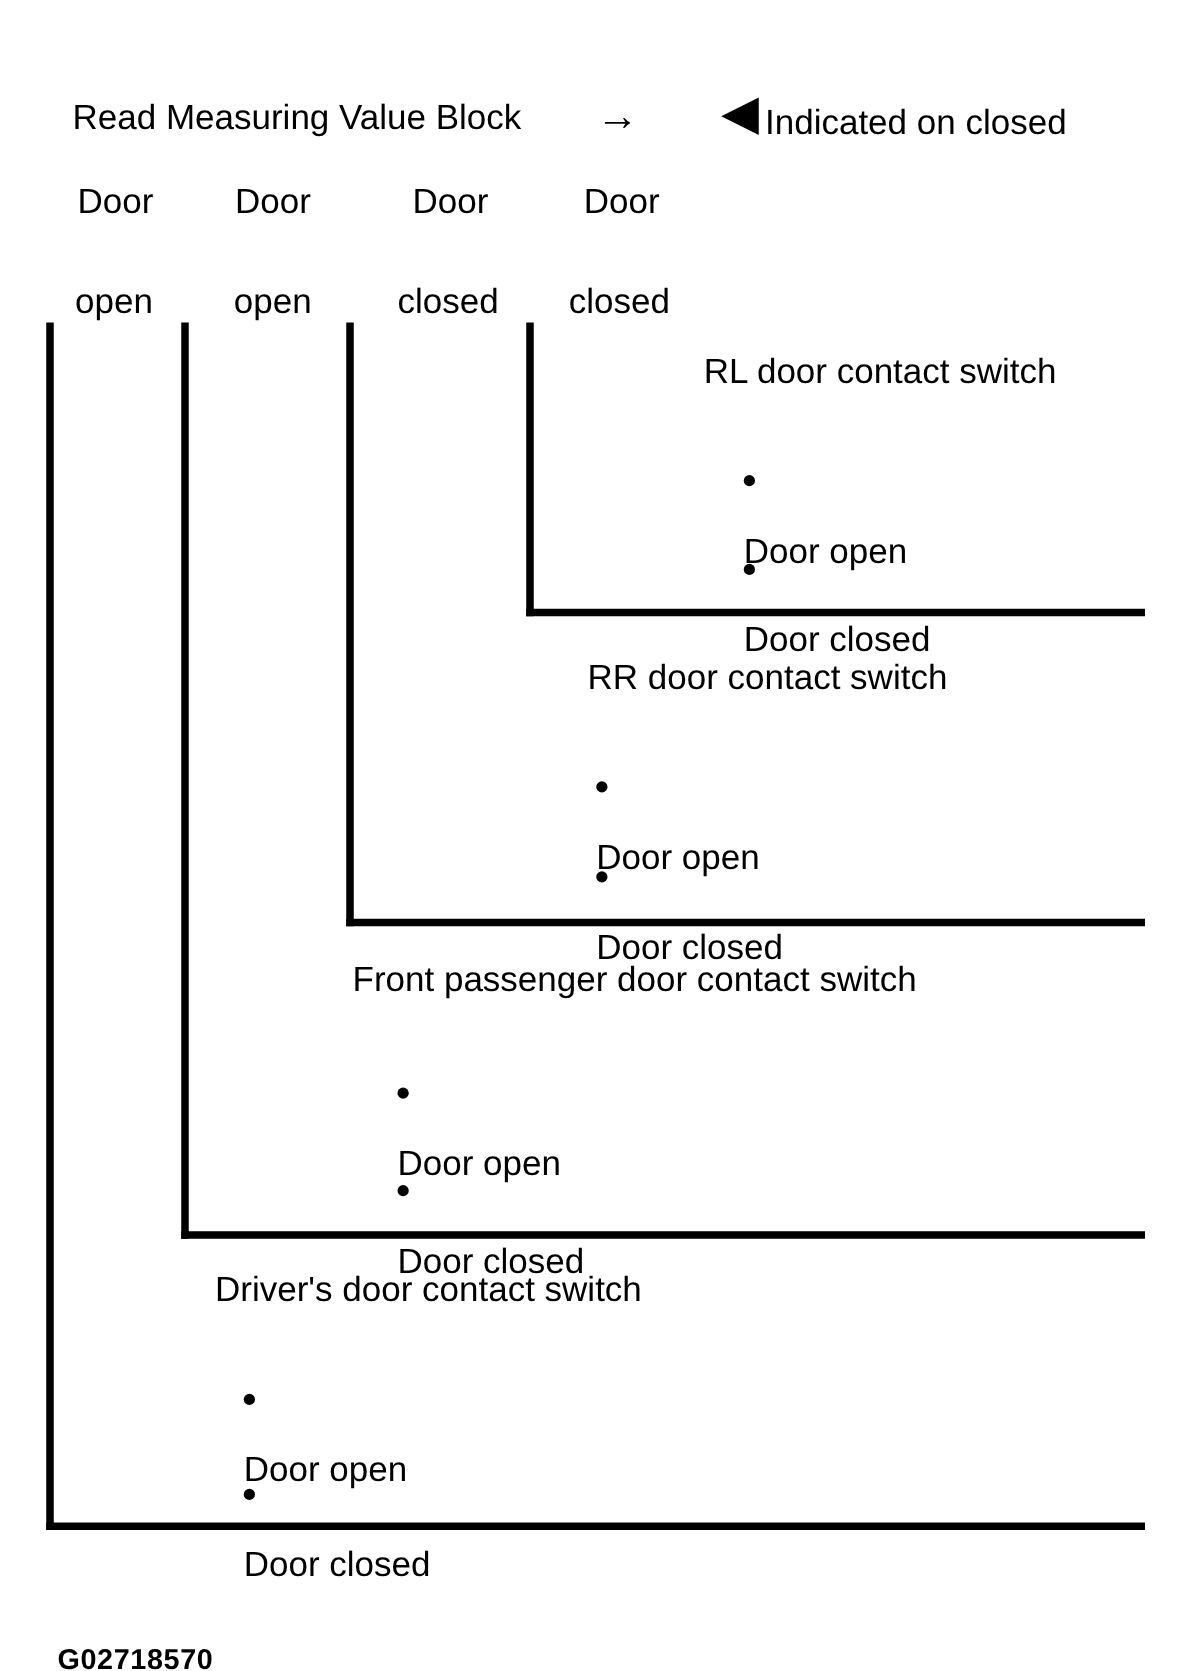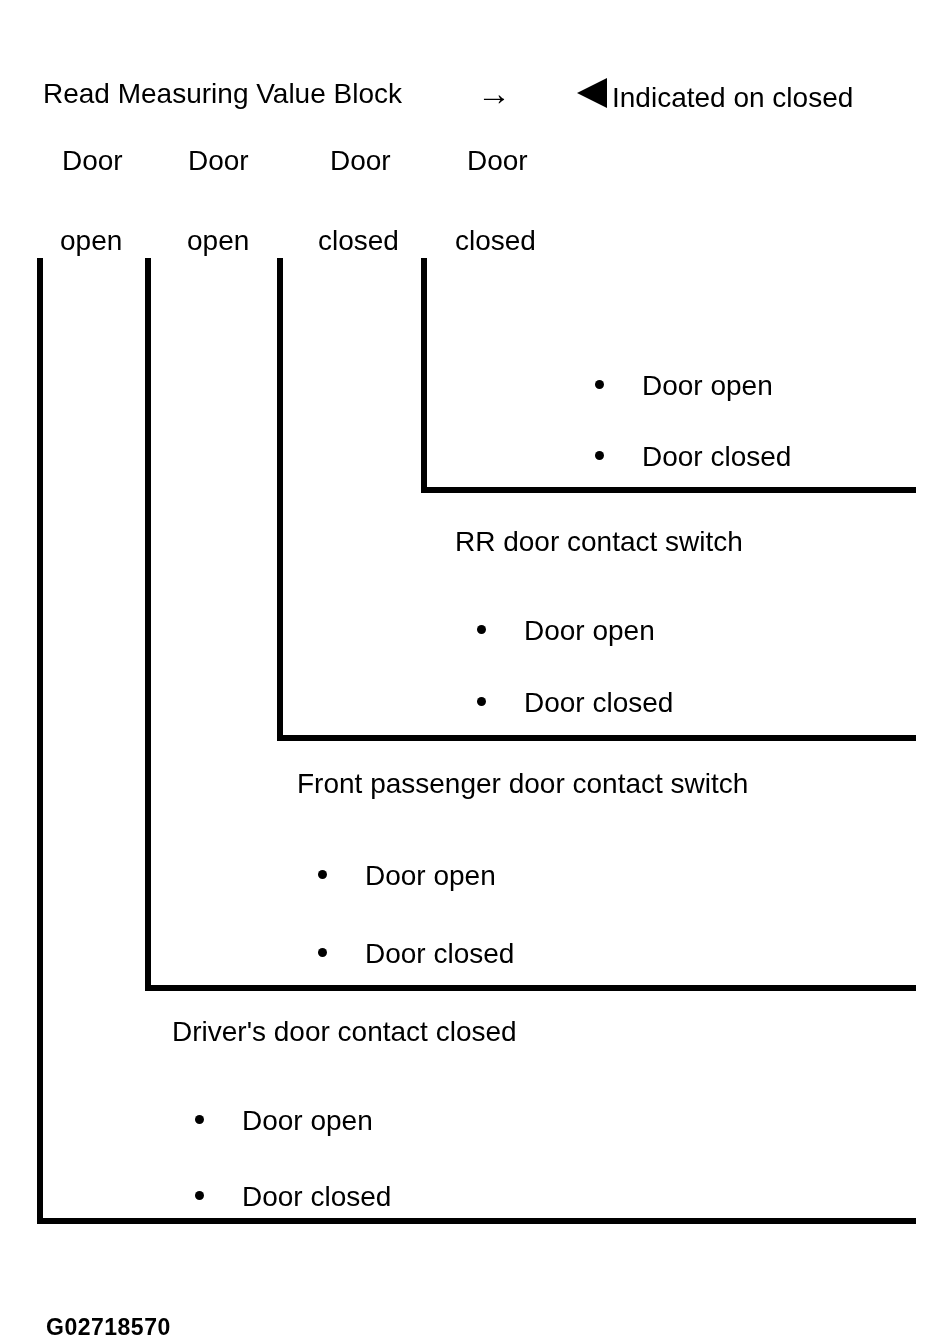--- a/index.html
+++ b/index.html
@@ -22,86 +22,87 @@
     border-top: 15px solid transparent;
     border-bottom: 15px solid transparent;
     border-right: 30px solid #000000;
   }
   .bracket {
     position: absolute;
     box-sizing: border-box;
     border-left: 6px solid #000000;
     border-bottom: 6px solid #000000;
   }
-  .bullet-row { position: absolute; display: flex; gap: 38px; line-height: 1; }
+  .bullet-row { position: absolute; display: flex; gap: 38px; line-height: 1; flex-direction: column; }
   .dot {
     width: 9px; height: 9px;
     margin-top: 8px;
     background: #000000;
     border-radius: 50%;
     flex: 0 0 auto;
   }
   .bullet-label { font-size: 28px; }
   .figure-id { font-size: 23px; font-weight: bold; letter-spacing: 0.5px; }
 </style>
 </head>
 <body>
 
 <div id="page">
 
-  <div class="abs header-title" style="left:43px; top:80px;">Read Measuring Value Block</div>
+  <div class="abs header-title" style="left:58px; top:80px;">Read Measuring Value Block</div>
   <div class="abs arrow-glyph" style="left:477px; top:76px;">→</div>
   <div class="tri-left" style="left:577px; top:78px;"></div>
   <div class="abs t28" style="left:612px; top:84px;">Indicated on closed</div>
 
   <div class="abs t28" style="left:62px;  top:147px;">Door</div>
   <div class="abs t28" style="left:188px; top:147px;">Door</div>
   <div class="abs t28" style="left:330px; top:147px;">Door</div>
   <div class="abs t28" style="left:467px; top:147px;">Door</div>
 
   <div class="abs t28" style="left:60px;  top:227px;">open</div>
   <div class="abs t28" style="left:187px; top:227px;">open</div>
   <div class="abs t28" style="left:318px; top:227px;">closed</div>
   <div class="abs t28" style="left:455px; top:227px;">closed</div>
 
   <div class="bracket" style="left:421px; top:258px; width:495px; height:235px;"></div>
   <div class="bracket" style="left:277px; top:258px; width:639px; height:483px;"></div>
   <div class="bracket" style="left:145px; top:258px; width:771px; height:733px;"></div>
   <div class="bracket" style="left:37px;  top:258px; width:879px; height:966px;"></div>
 
+  <div class="abs t28" style="left:563px; top:283px;">RL door contact switch</div>
   <div class="bullet-row" style="left:595px; top:372px;">
     <span class="dot"></span>
     <span class="bullet-label">Door open</span>
   </div>
   <div class="bullet-row" style="left:595px; top:443px;">
     <span class="dot"></span>
     <span class="bullet-label">Door closed</span>
   </div>
 
-  <div class="abs t28" style="left:455px; top:528px;">RR door contact switch</div>
+  <div class="abs t28" style="left:470px; top:528px;">RR door contact switch</div>
   <div class="bullet-row" style="left:477px; top:617px;">
     <span class="dot"></span>
     <span class="bullet-label">Door open</span>
   </div>
   <div class="bullet-row" style="left:477px; top:689px;">
     <span class="dot"></span>
     <span class="bullet-label">Door closed</span>
   </div>
 
-  <div class="abs t28" style="left:297px; top:770px;">Front passenger door contact switch</div>
+  <div class="abs t28" style="left:282px; top:770px;">Front passenger door contact switch</div>
   <div class="bullet-row" style="left:318px; top:862px;">
     <span class="dot"></span>
     <span class="bullet-label">Door open</span>
   </div>
   <div class="bullet-row" style="left:318px; top:940px;">
     <span class="dot"></span>
     <span class="bullet-label">Door closed</span>
   </div>
 
-  <div class="abs t28" style="left:172px; top:1018px;">Driver's door contact closed</div>
+  <div class="abs t28" style="left:172px; top:1018px;">Driver's door contact switch</div>
   <div class="bullet-row" style="left:195px; top:1107px;">
     <span class="dot"></span>
     <span class="bullet-label">Door open</span>
   </div>
   <div class="bullet-row" style="left:195px; top:1183px;">
     <span class="dot"></span>
     <span class="bullet-label">Door closed</span>
   </div>
 
   <div class="abs figure-id" style="left:46px; top:1316px;">G02718570</div>

